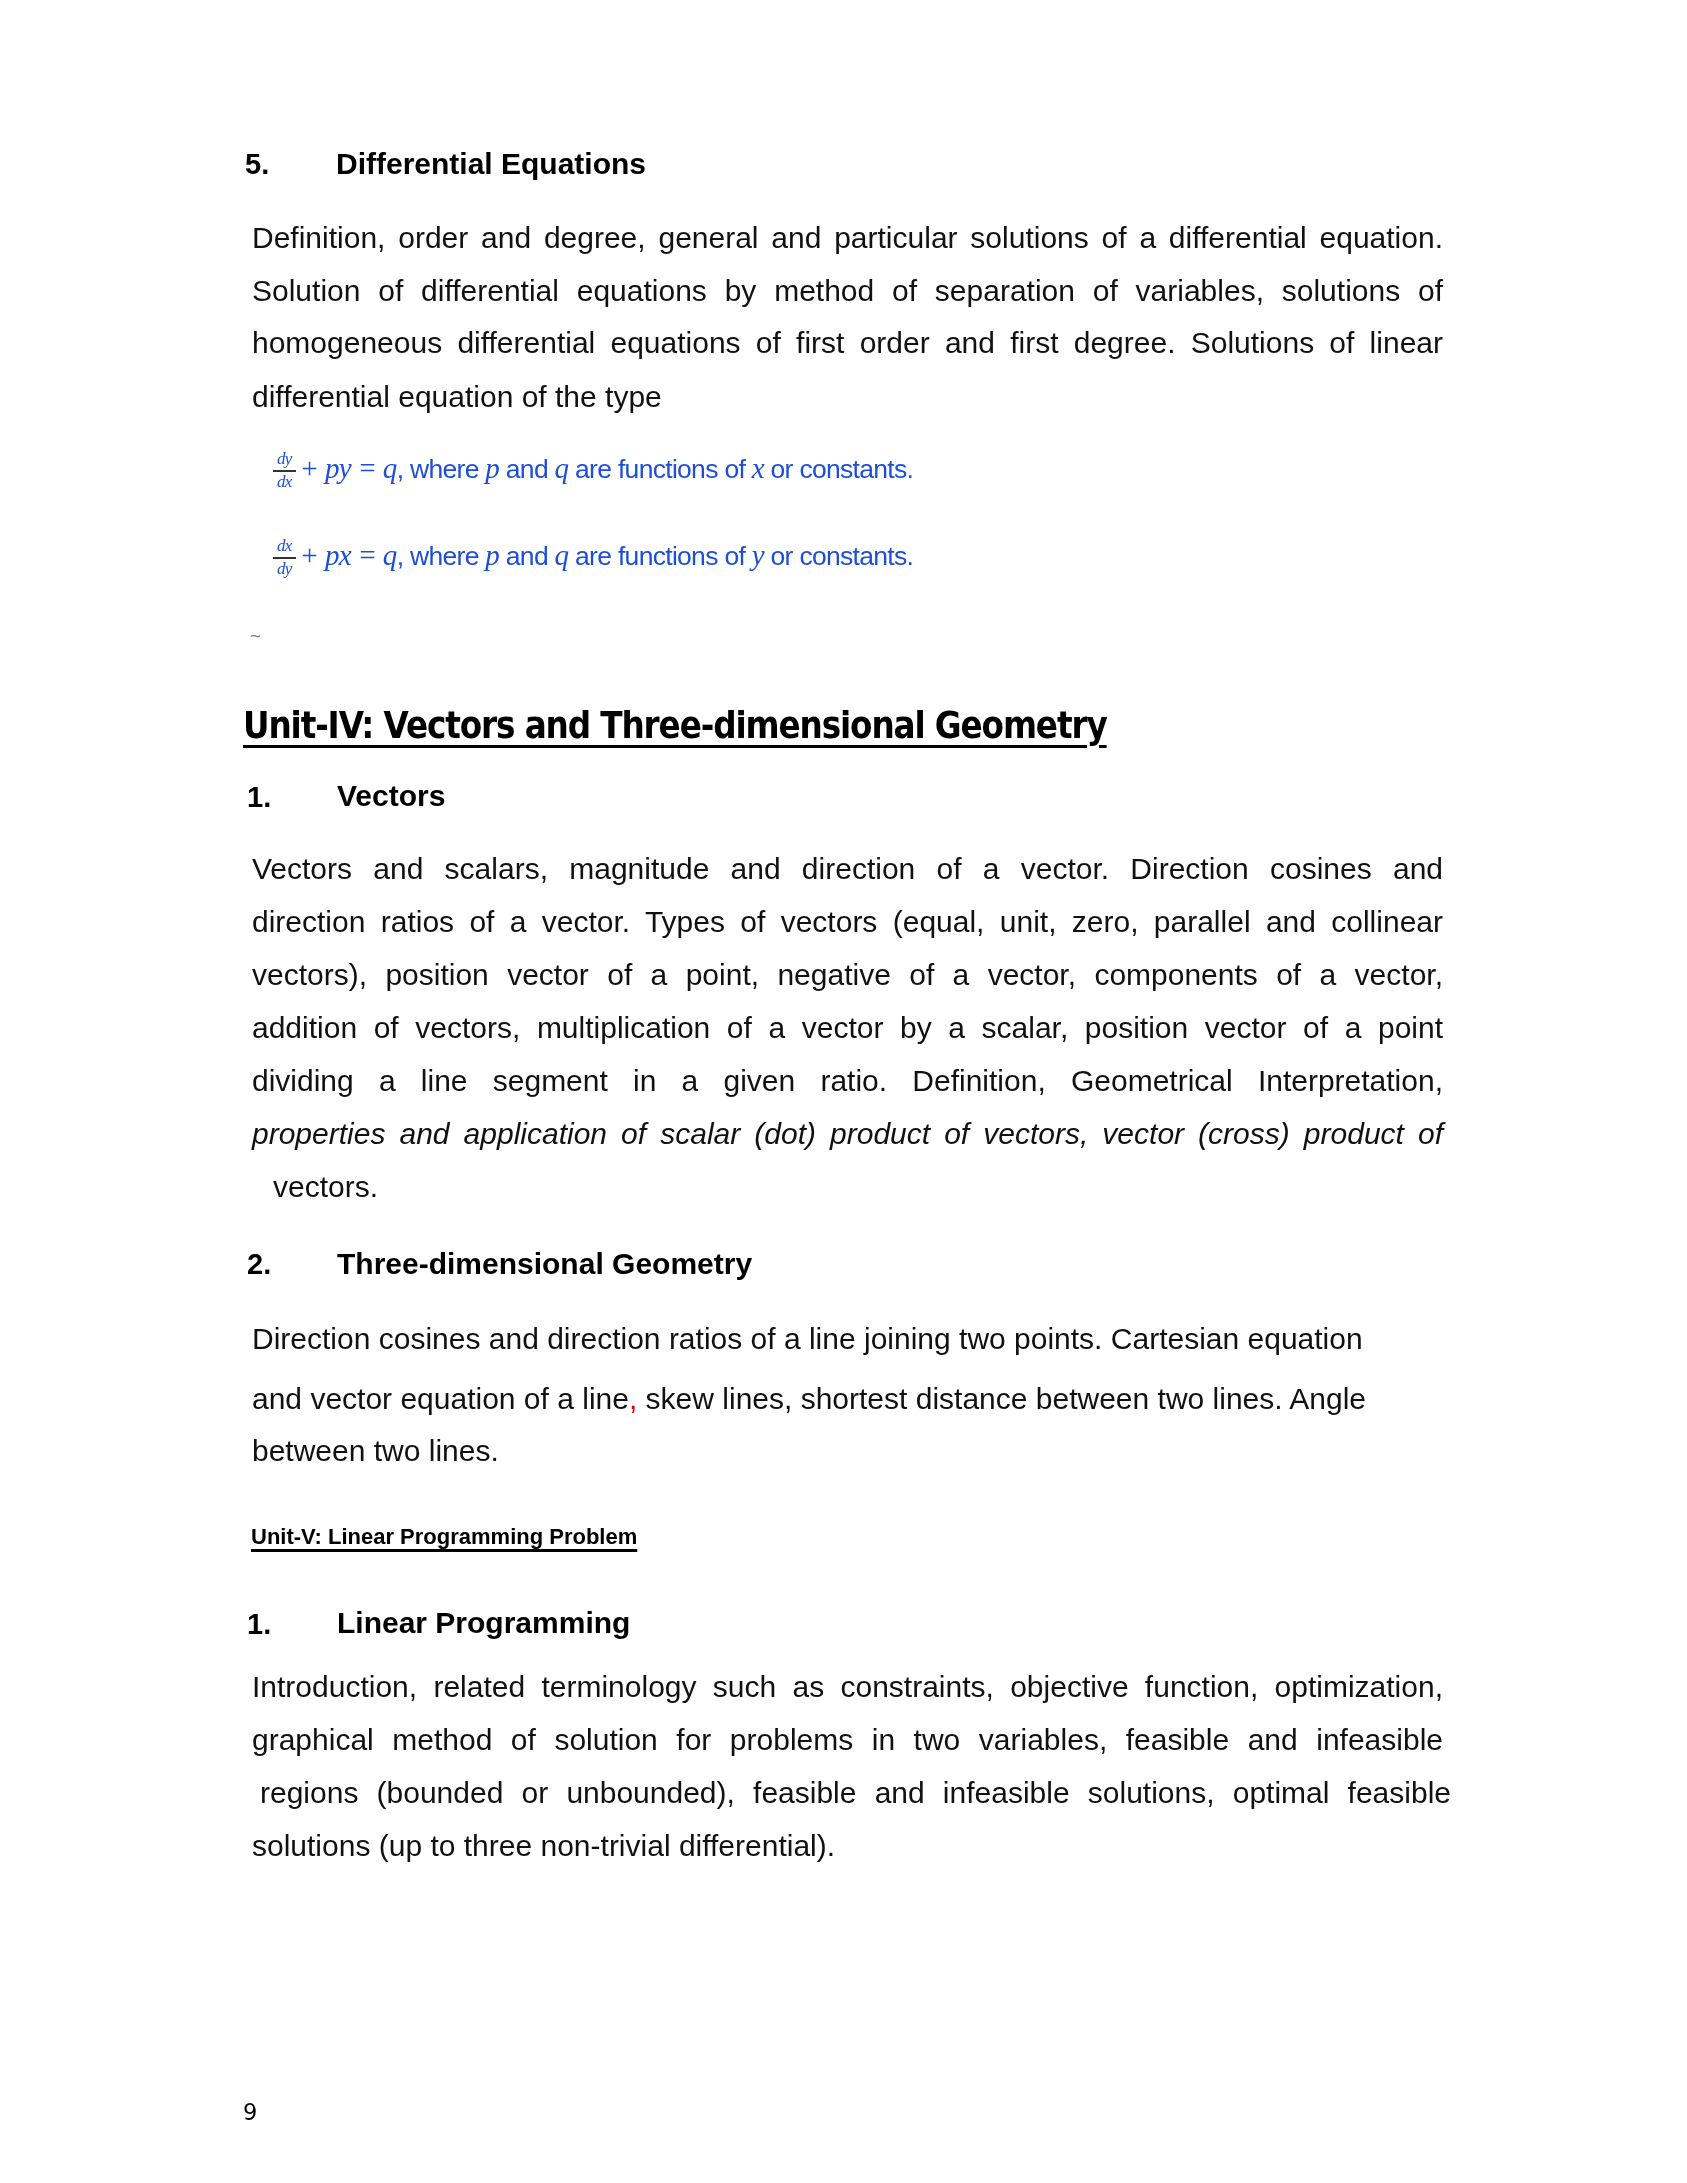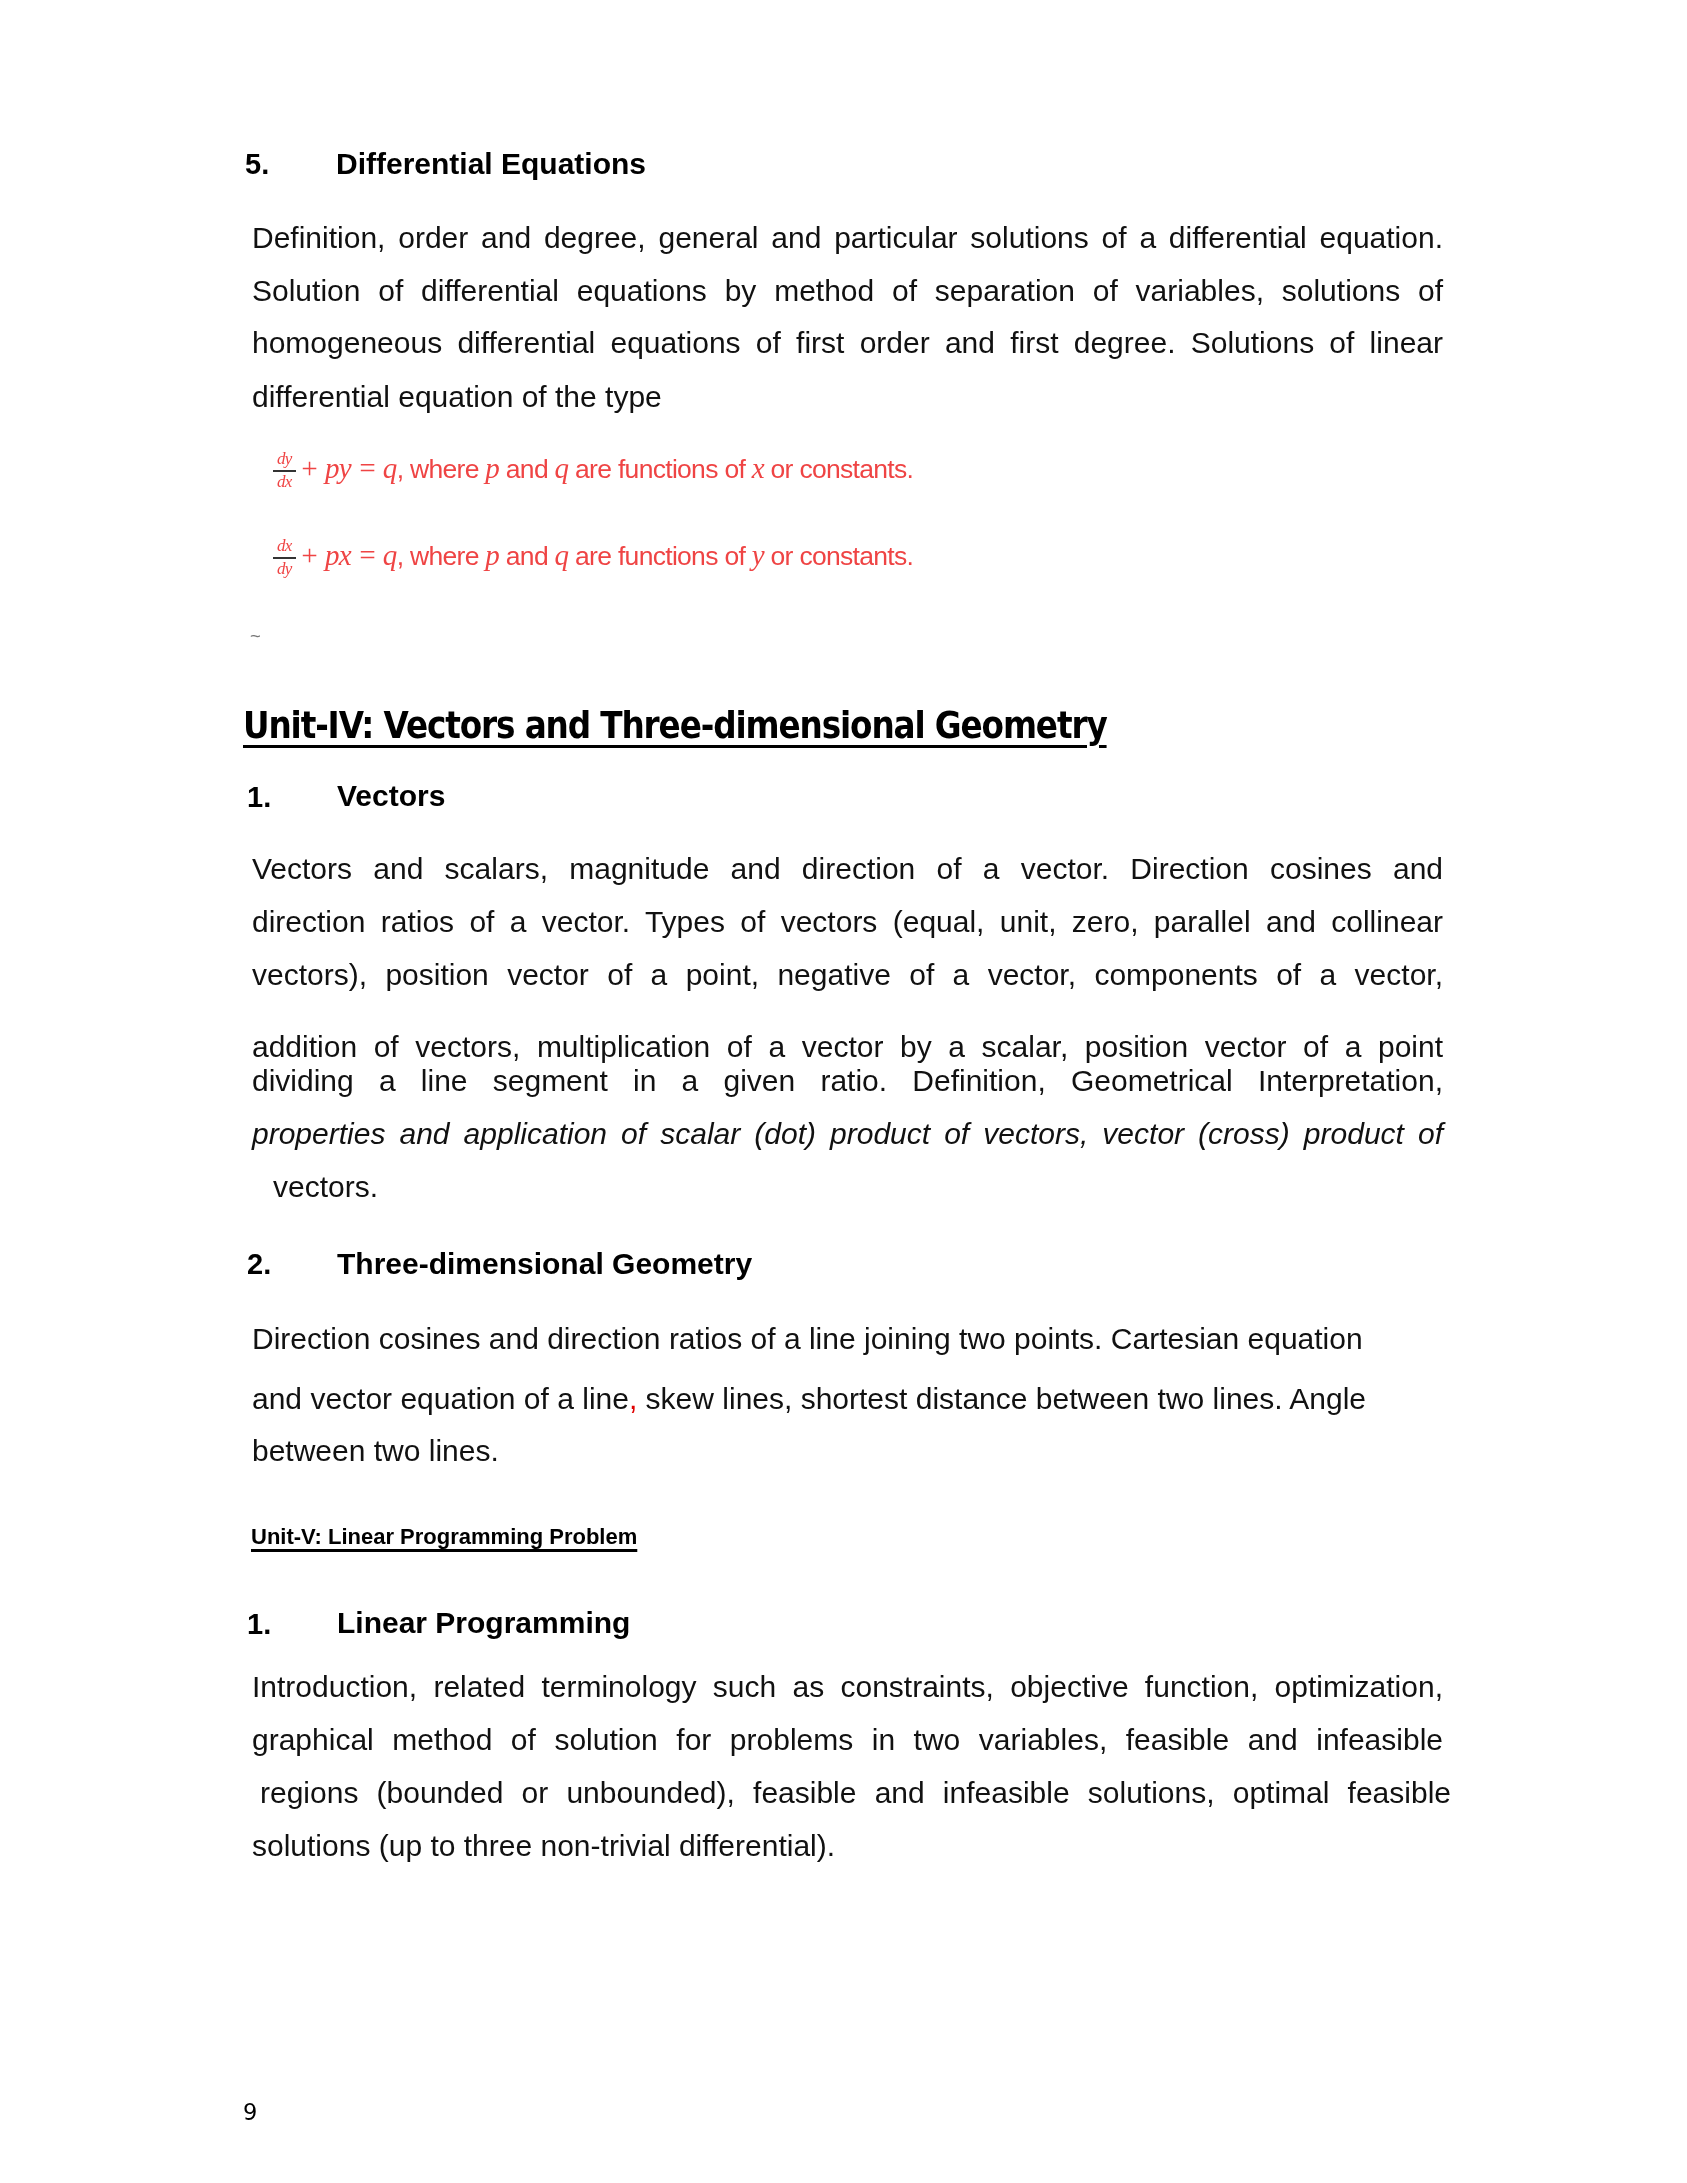--- a/index.html
+++ b/index.html
@@ -5,21 +5,21 @@
   html, body { margin:0; padding:0; background:#ffffff; }
   body { width:1687px; height:2183px; position:relative; overflow:hidden; color:#000; font-family:"Liberation Sans", sans-serif; }
   .abs { position:absolute; white-space:nowrap; }
   .h-num { font-weight:bold; font-size:29px; }
   .h-title { font-weight:bold; font-size:30px; }
   .para { position:absolute; left:252px; width:1191px; font-size:30px; color:#111; }
   .para .line { position:absolute; left:0; width:1191px; height:40px; line-height:40px; white-space:nowrap; }
   .justify { text-align:justify; text-align-last:justify; }
   .unit4 { font-weight:bold; font-size:38px; text-decoration:underline; text-decoration-thickness:3.3px; text-underline-offset:6.6px; font-family:"DejaVu Sans", sans-serif; letter-spacing:-1.3px; transform:scaleX(0.86); transform-origin:left center; }
   .unit5 { font-weight:bold; font-size:22px; text-decoration:underline; text-decoration-thickness:3.3px; text-underline-offset:5.3px; }
-  .formula { font-size:26.5px; color:#ef4444; letter-spacing:-0.7px; font-family:"Liberation Sans", sans-serif; filter:blur(0.4px); }
+  .formula { font-size:26.5px; color:#1d4ed8; letter-spacing:-0.7px; font-family:"Liberation Sans", sans-serif; filter:blur(0.4px); }
   .frac { display:inline-block; vertical-align:middle; text-align:center; font-family:"Liberation Serif", serif; font-style:italic; font-size:17px; line-height:18.5px; margin-right:4px; }
   .frac span { display:block; }
   .frac .bar { height:2px; background:#333; width:22.5px; margin:1.3px auto; }
   .it { font-family:"Liberation Serif", serif; font-style:italic; font-size:29px; }
   .red { color:#e00000; }
   .pagenum { font-family:"DejaVu Sans", sans-serif; font-size:22.5px; color:#000; }
 </style>
 </head>
 <body>
 
@@ -52,21 +52,21 @@
 
 <div class="abs unit4" style="left:243px; top:703px;">Unit-IV: Vectors and Three-dimensional Geometry</div>
 
 <div class="abs h-num" style="left:247px; top:781px;">1.</div>
 <div class="abs h-title" style="left:337px; top:779px;">Vectors</div>
 
 <div class="para" style="top:849px;">
   <div class="line justify" style="top:0px;">Vectors and scalars, magnitude and direction of a vector. Direction cosines and</div>
   <div class="line justify" style="top:53px;">direction ratios of a vector. Types of vectors (equal, unit, zero, parallel and collinear</div>
   <div class="line justify" style="top:106px;">vectors), position vector of a point, negative of a vector, components of a vector,</div>
-  <div class="line justify" style="top:159px;margin-top:19px;">addition of vectors, multiplication of a vector by a scalar, position vector of a point</div>
+  <div class="line justify" style="top:159px;">addition of vectors, multiplication of a vector by a scalar, position vector of a point</div>
   <div class="line justify" style="top:212px;">dividing a line segment in a given ratio. Definition, Geometrical Interpretation,</div>
   <div class="line justify" style="top:265px;font-style:italic;">properties and application of scalar (dot) product of vectors, vector (cross) product of</div>
   <div class="line" style="top:318px;margin-left:21px;">vectors.</div>
 </div>
 
 <div class="abs h-num" style="left:247px; top:1248px;">2.</div>
 <div class="abs h-title" style="left:337px; top:1247px;">Three-dimensional Geometry</div>
 
 <div class="para" style="top:1319px;">
   <div class="line" style="top:0px;">Direction cosines and direction ratios of a line joining two points. Cartesian equation</div>

